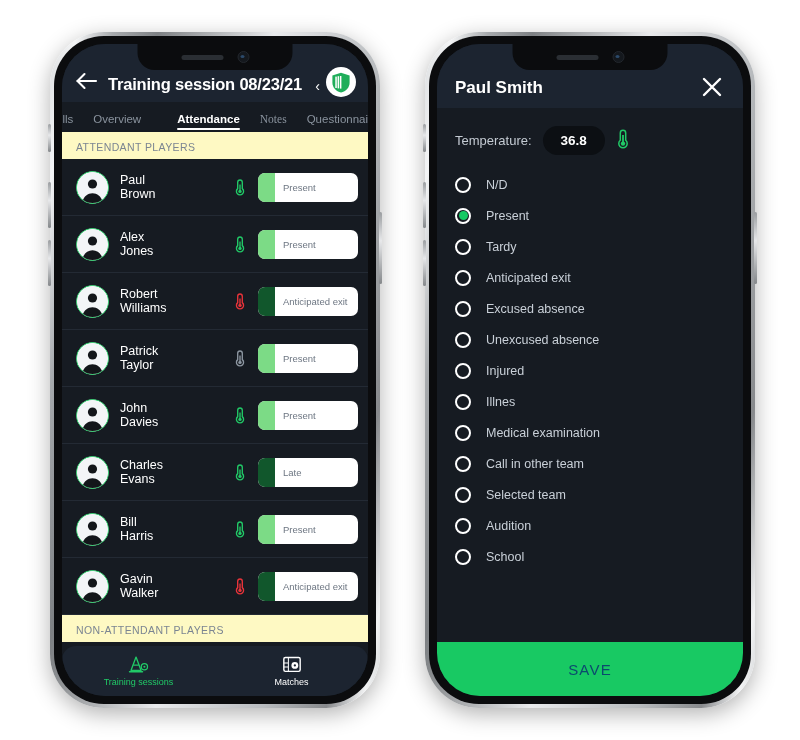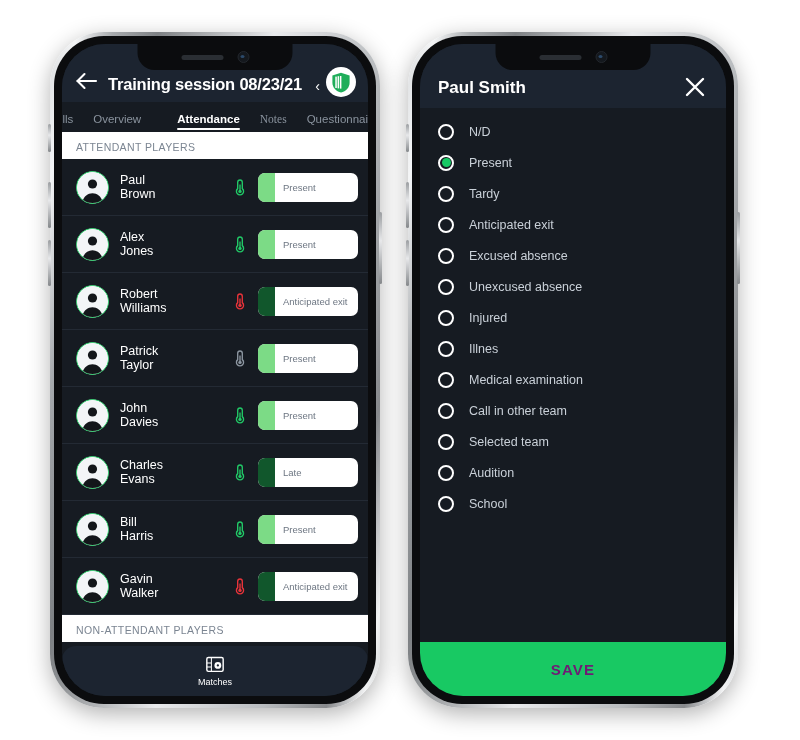--- a/index.html
+++ b/index.html
@@ -19,21 +19,21 @@
   .phone {
     position: absolute;
     width: 330px;
     height: 676px;
     border-radius: 54px;
     background: linear-gradient(100deg,#d9dbdd 0%,#f4f5f6 6%,#a7aaad 14%,#7e8184 24%,#e9eaec 50%,#b9bcbf 74%,#87898c 88%,#f2f3f4 96%,#cfd1d3 100%);
     padding: 0;
     box-shadow: 0 6px 22px rgba(0,0,0,0.30);
   }
   .phone.left  { left: 50px;  top: 32px; }
-  .phone.right { left: 408px; top: 32px; }
+  .phone.right { left: 425px; top: 32px; }
 
   .phone-inner {
     position: absolute;
     left: 4px; top: 4px; right: 4px; bottom: 4px;
     border-radius: 50px;
     background: #0b0c0e;
   }
   .screen {
     position: absolute;
     left: 8px; top: 8px; right: 8px; bottom: 8px;
@@ -157,21 +157,21 @@
     height: 2px;
     background: #ffffff;
     border-radius: 2px;
   }
 
   .section-label {
     color: #7b8592;
     font-size: 10.5px;
     letter-spacing: 0.4px;
     padding: 9px 22px 6px 14px;
-    background: #ffffff;
+    background: #fef9c3;
   }
 
   .player-list {
     background: #161b22;
   }
   .player-row {
     display: flex;
     align-items: center;
     height: 57px;
     padding: 0 10px 0 14px;
@@ -319,23 +319,23 @@
     font-size: 12.5px;
   }
   .save-btn {
     position: absolute;
     left: 0; right: 0; bottom: 0;
     height: 54px;
     background: #18c963;
     display: flex;
     align-items: center;
     justify-content: center;
-    color: #701a75;
+    color: #0c4a6e;
     font-size: 15px;
-    font-weight: bold;
+    font-weight: normal;
     letter-spacing: 1.2px;
     z-index: 30;
   }
 </style>
 </head>
 <body>
 
 <div class="phone left">
   <div class="btn-side btn-left" style="top:92px;height:28px;"></div>
   <div class="btn-side btn-left" style="top:150px;height:46px;"></div>
@@ -573,20 +573,30 @@
             <div class="status-pill">
               <div class="status-tab" style="background: rgb(17, 87, 44);"></div>
               <div class="status-text">Anticipated exit</div>
             </div>
           </div>
         </div>
 
       <div class="section-label">NON-ATTENDANT PLAYERS</div>
 
       <div class="bottom-nav" id="bottom-nav">
+          <div class="nav-item active">
+            <div style="line-height: 0;"><svg width="21" height="19" viewBox="0 0 22 20" fill="none">
+                <path d="M8.4 2.2L3.1 16.2h10.6L8.4 2.2z" stroke="currentColor" stroke-width="1.4" stroke-linejoin="round"></path>
+                <path d="M5.5 10.6h5.8" stroke="currentColor" stroke-width="1.3"></path>
+                <path d="M1.5 17.6h13.8" stroke="currentColor" stroke-width="1.4" stroke-linecap="round"></path>
+                <circle cx="17.2" cy="12.4" r="3.3" stroke="currentColor" stroke-width="1.3"></circle>
+                <circle cx="17.2" cy="12.4" r="1.1" fill="currentColor"></circle>
+              </svg></div>
+            <div class="nav-label">Training sessions</div>
+          </div>
           <div class="nav-item">
             <div style="line-height: 0;"><svg width="20" height="19" viewBox="0 0 20 20" fill="none">
                 <rect x="1.4" y="2.6" width="17.2" height="14.6" rx="1.6" stroke="currentColor" stroke-width="1.5"></rect>
                 <path d="M6.2 2.6v14.6M1.4 8.4h5M1.4 12.6h5" stroke="currentColor" stroke-width="1.1"></path>
                 <circle cx="13" cy="11" r="3.6" fill="currentColor"></circle>
                 <circle cx="13" cy="11" r="1.2" fill="#1c2430"></circle>
               </svg></div>
             <div class="nav-label">Matches</div>
           </div>
         </div>
@@ -610,20 +620,31 @@
       <div class="modal-header">
         <div class="modal-title">Paul Smith</div>
         <div class="close-x">
           <svg width="22" height="22" viewBox="0 0 22 22">
             <path d="M3 3L19 19M19 3L3 19" stroke="currentColor" stroke-width="2.4" stroke-linecap="round"></path>
           </svg>
         </div>
       </div>
 
       <div class="modal-body">
+        <div class="temp-row">
+          <div class="temp-label">Temperature:</div>
+          <div class="temp-pill">36.8</div>
+          <div>
+            <svg width="14" height="20" viewBox="0 0 14 20">
+              <path d="M7 1.2c-1.5 0-2.7 1.2-2.7 2.7v7.4a4.2 4.2 0 1 0 5.4 0V3.9C9.7 2.4 8.5 1.2 7 1.2z" fill="none" stroke="#21c967" stroke-width="1.5"></path>
+              <circle cx="7" cy="14.6" r="2.2" fill="#21c967"></circle>
+              <rect x="6.1" y="6" width="1.8" height="7" fill="#21c967"></rect>
+            </svg>
+          </div>
+        </div>
 
         <div class="options" id="options-list">
             <div class="option-row">
               <div class="radio"></div>
               <div class="option-label">N/D</div>
             </div>
             <div class="option-row">
               <div class="radio selected"></div>
               <div class="option-label">Present</div>
             </div>

